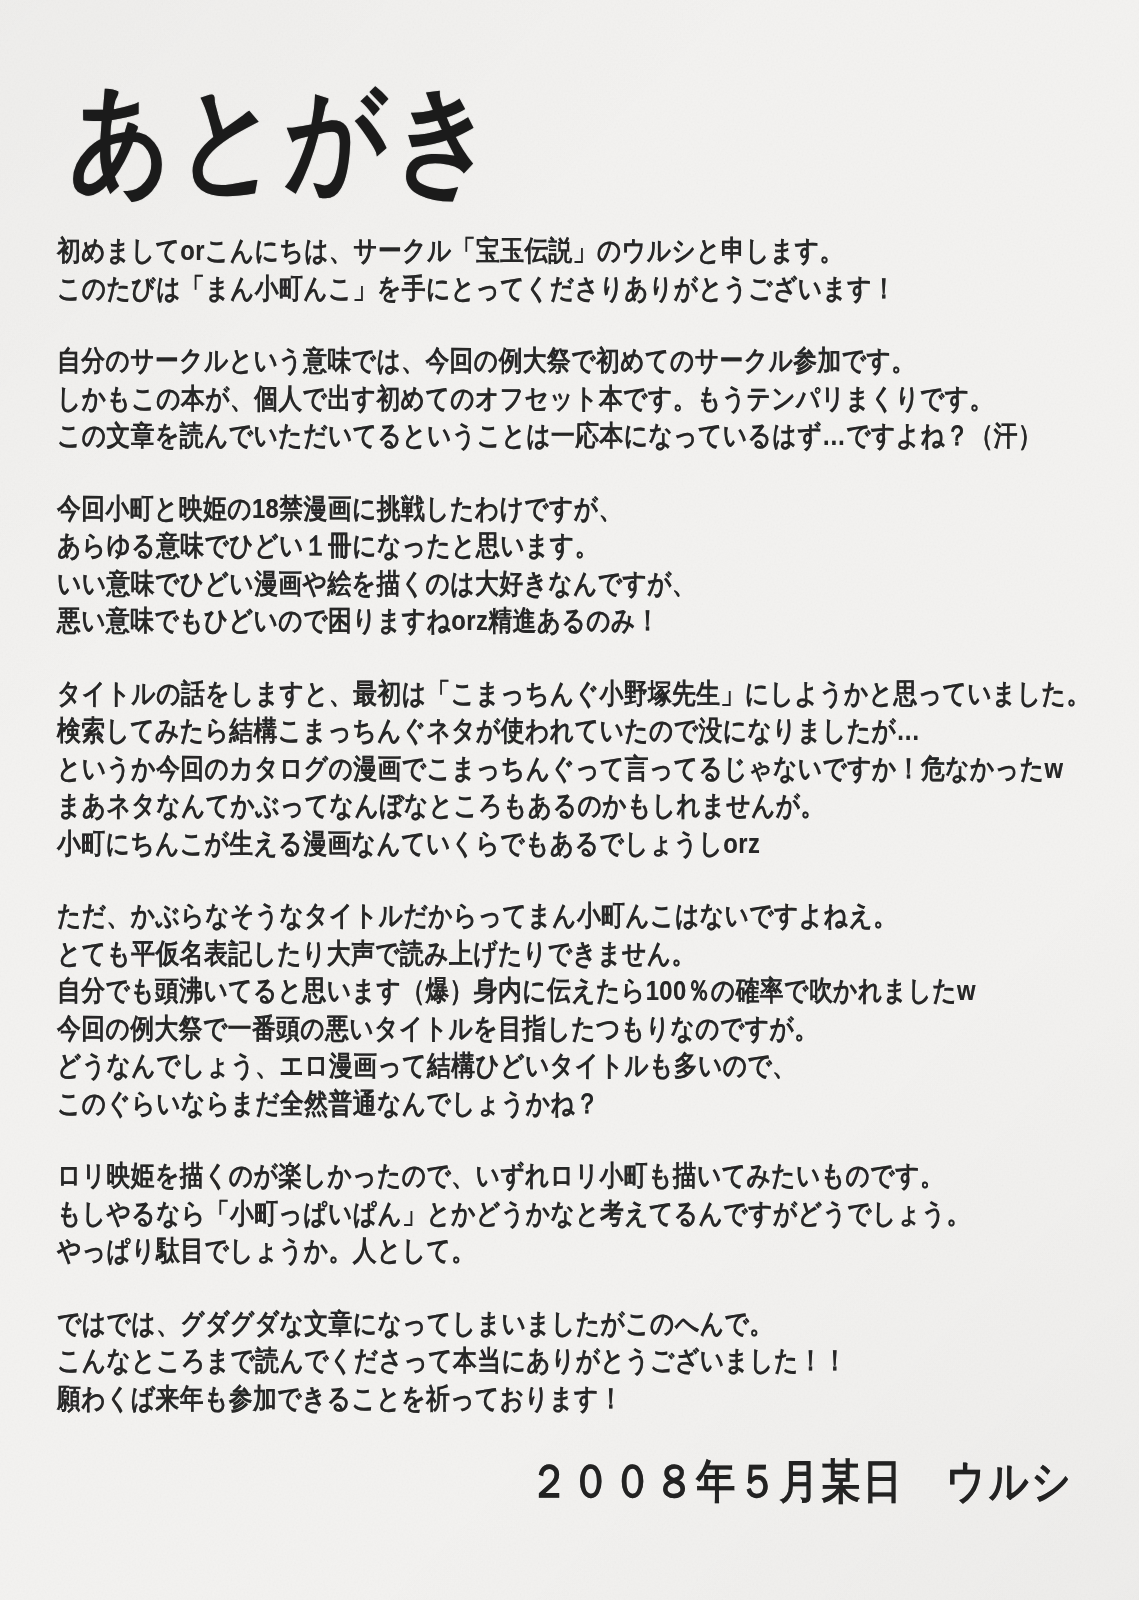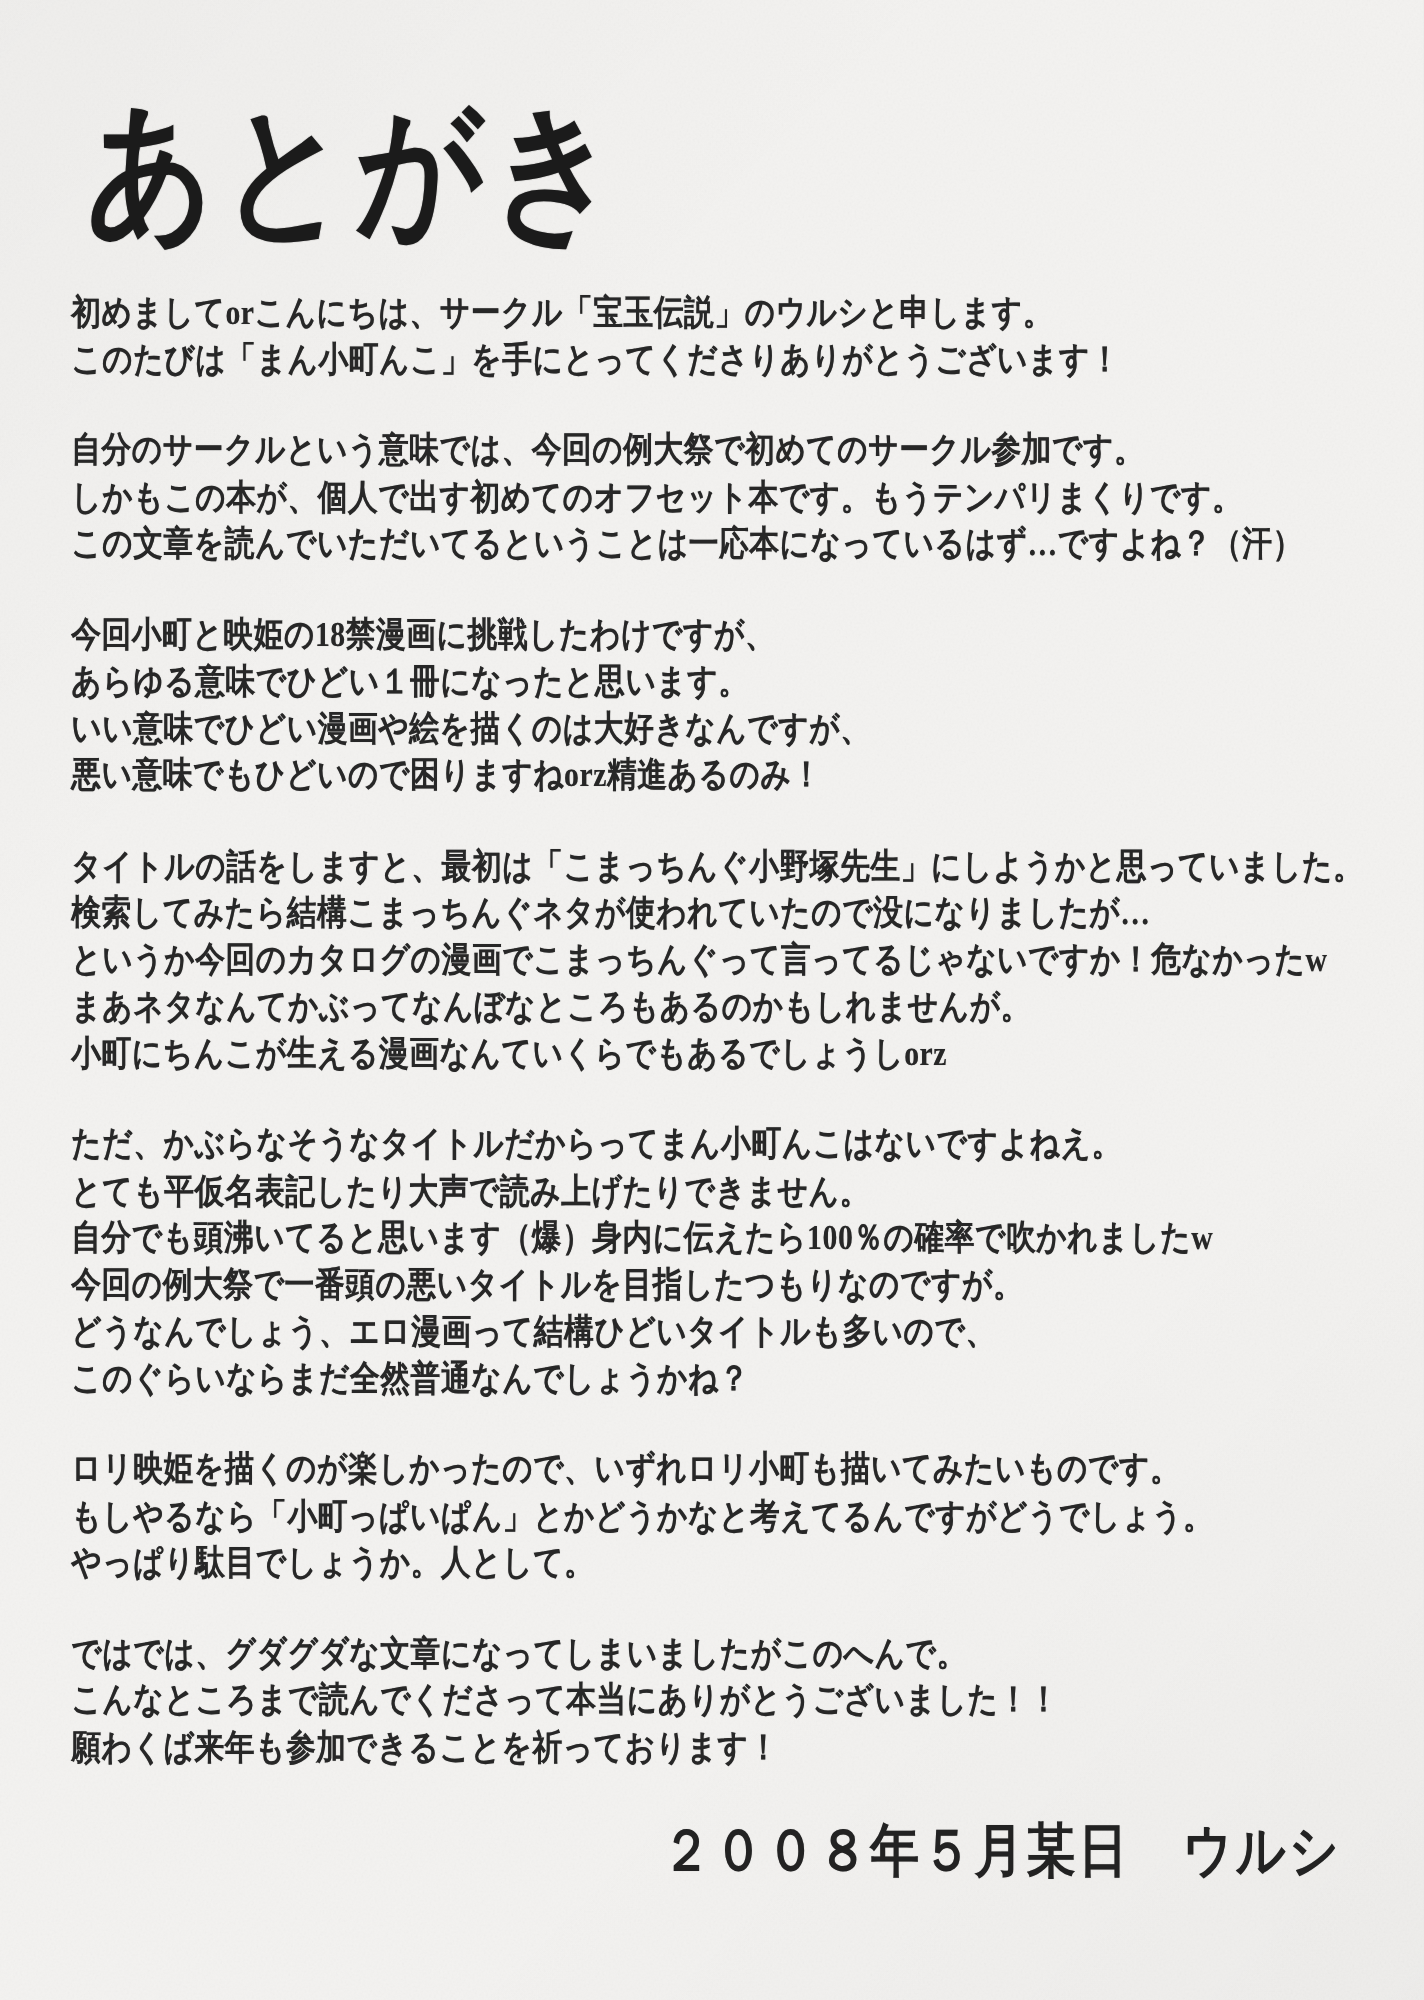--- a/index.html
+++ b/index.html
@@ -9,21 +9,21 @@
   }
   .page {
     position: relative;
     width: 1139px;
     height: 1600px;
     margin: 0 auto;
     overflow: hidden;
     background:
       linear-gradient(135deg, rgba(0,0,0,0.018) 0%, rgba(0,0,0,0) 30%, rgba(0,0,0,0) 70%, rgba(0,0,0,0.025) 100%),
       var(--paper, #f3f2f0);
-    font-family: Liberation Serif, serif;
+    font-family: Liberation Sans, sans-serif;
     color: var(--ink, #262626);
   }
   .grain {
     position: absolute;
     inset: 0;
     width: 1139px;
     height: 1600px;
     opacity: 0.055;
     pointer-events: none;
   }

